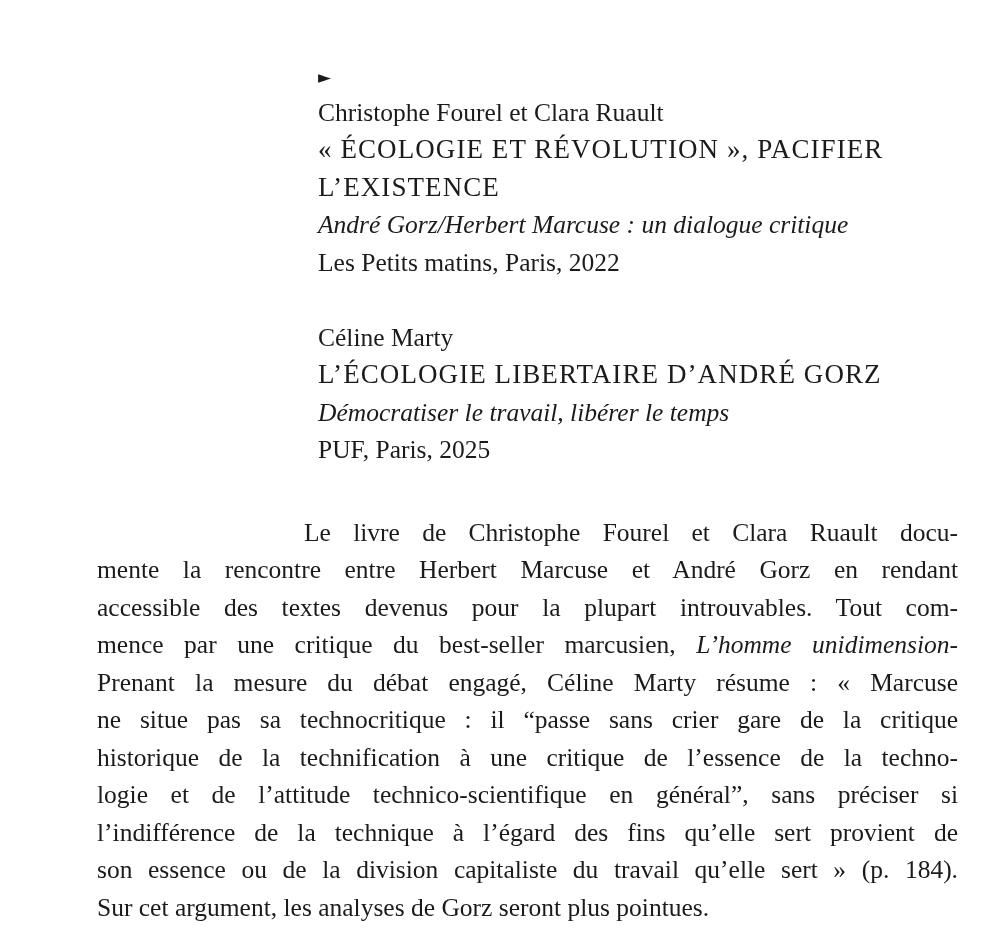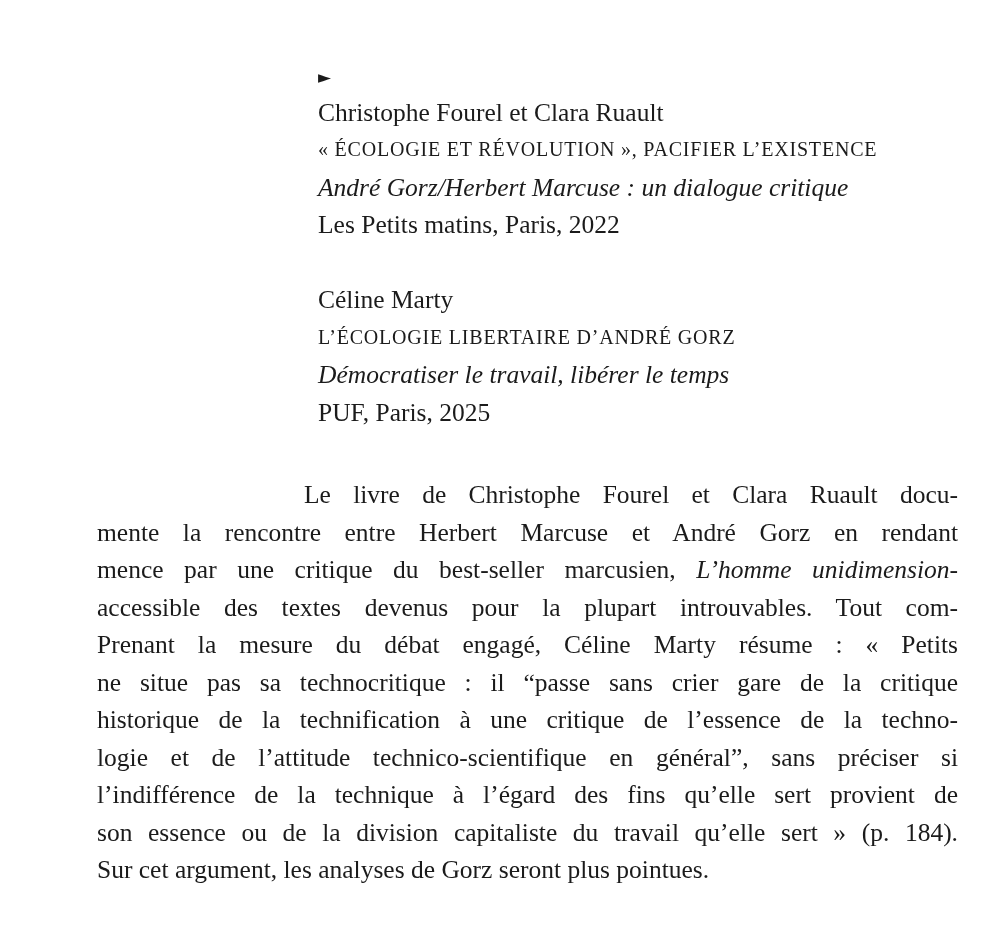--- a/index.html
+++ b/index.html
@@ -32,21 +32,21 @@
   }
   .marker {
     font-family: "DejaVu Sans", sans-serif;
     font-size: 17px;
     line-height: 37.5px;
   }
   .entry-authors {
     line-height: 37.5px;
   }
   .entry-title-caps {
-    font-size: 20px;
+    font-size: 27px;
     letter-spacing: 0.04em;
     line-height: 37.5px;
   }
   .entry-subtitle {
     font-style: italic;
     line-height: 37.5px;
   }
   .entry-publisher {
     line-height: 37.5px;
   }
@@ -94,23 +94,23 @@
         <div class="entry-authors">Céline Marty</div>
         <div class="entry-title-caps">L’ÉCOLOGIE LIBERTAIRE D’ANDRÉ GORZ</div>
         <div class="entry-subtitle">Démocratiser le travail, libérer le temps</div>
         <div class="entry-publisher">PUF, Paris, 2025</div>
       </div>
     </div>
 
     <div class="paragraph">
         <div class="line indent"><span>Le livre de Christophe Fourel et Clara Ruault docu-</span></div>
         <div class="line"><span>mente la rencontre entre Herbert Marcuse et André Gorz en rendant</span></div>
+        <div class="line"><span>accessible des textes devenus pour la plupart introuvables. Tout com-</span></div>
         <div class="line"><span>mence par une critique du best-seller marcusien, </span><span class="it">L’homme unidimension-</span></div>
-        <div class="line"><span>accessible des textes devenus pour la plupart introuvables. Tout com-</span></div>
-        <div class="line"><span>Prenant la mesure du débat engagé, Céline Marty résume : « Petits</span></div>
+        <div class="line"><span>Prenant la mesure du débat engagé, Céline Marty résume : « Marcuse</span></div>
         <div class="line"><span>ne situe pas sa technocritique : il “passe sans crier gare de la critique</span></div>
         <div class="line"><span>historique de la technification à une critique de l’essence de la techno-</span></div>
         <div class="line"><span>logie et de l’attitude technico-scientifique en général”, sans préciser si</span></div>
         <div class="line"><span>l’indifférence de la technique à l’égard des fins qu’elle sert provient de</span></div>
         <div class="line"><span>son essence ou de la division capitaliste du travail qu’elle sert » (p. 184).</span></div>
         <div class="line last"><span>Sur cet argument, les analyses de Gorz seront plus pointues.</span></div>
       </div>
 
   </div>
 </div>

